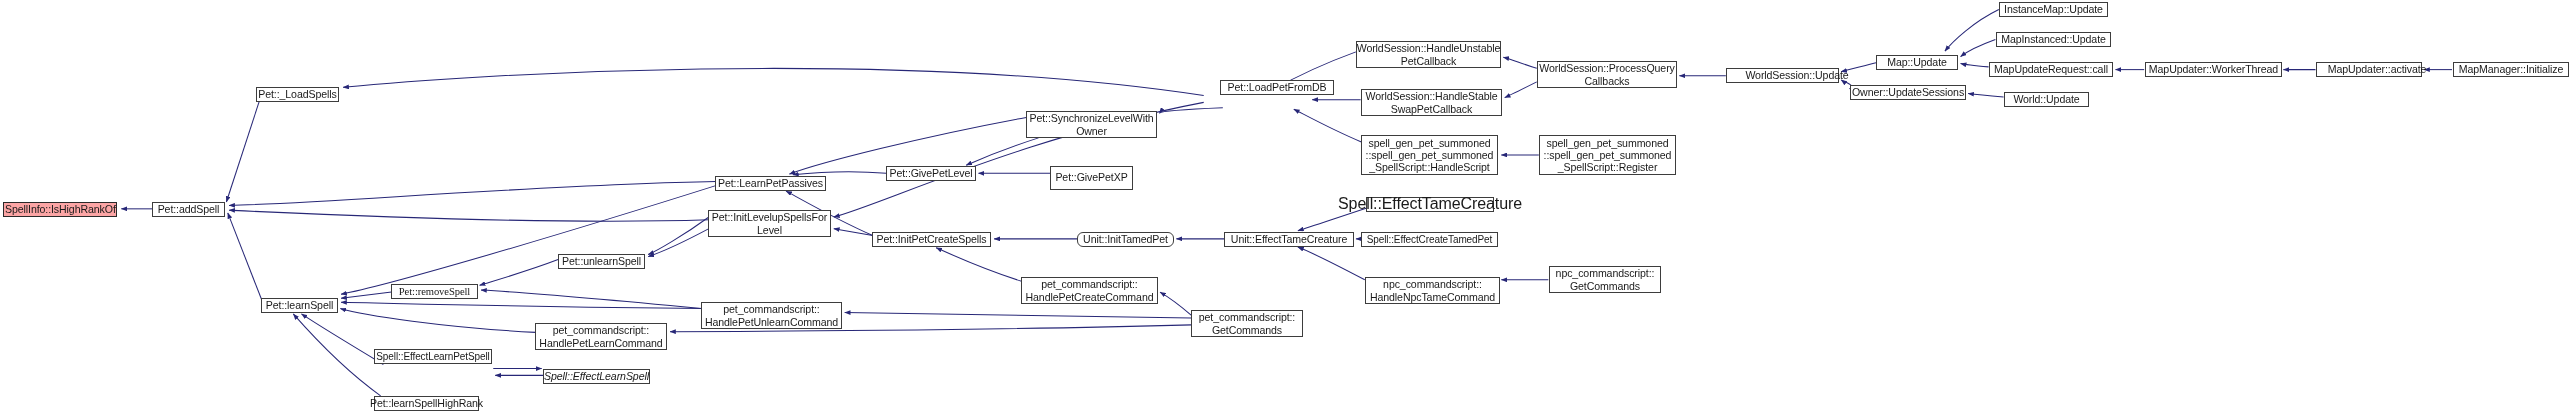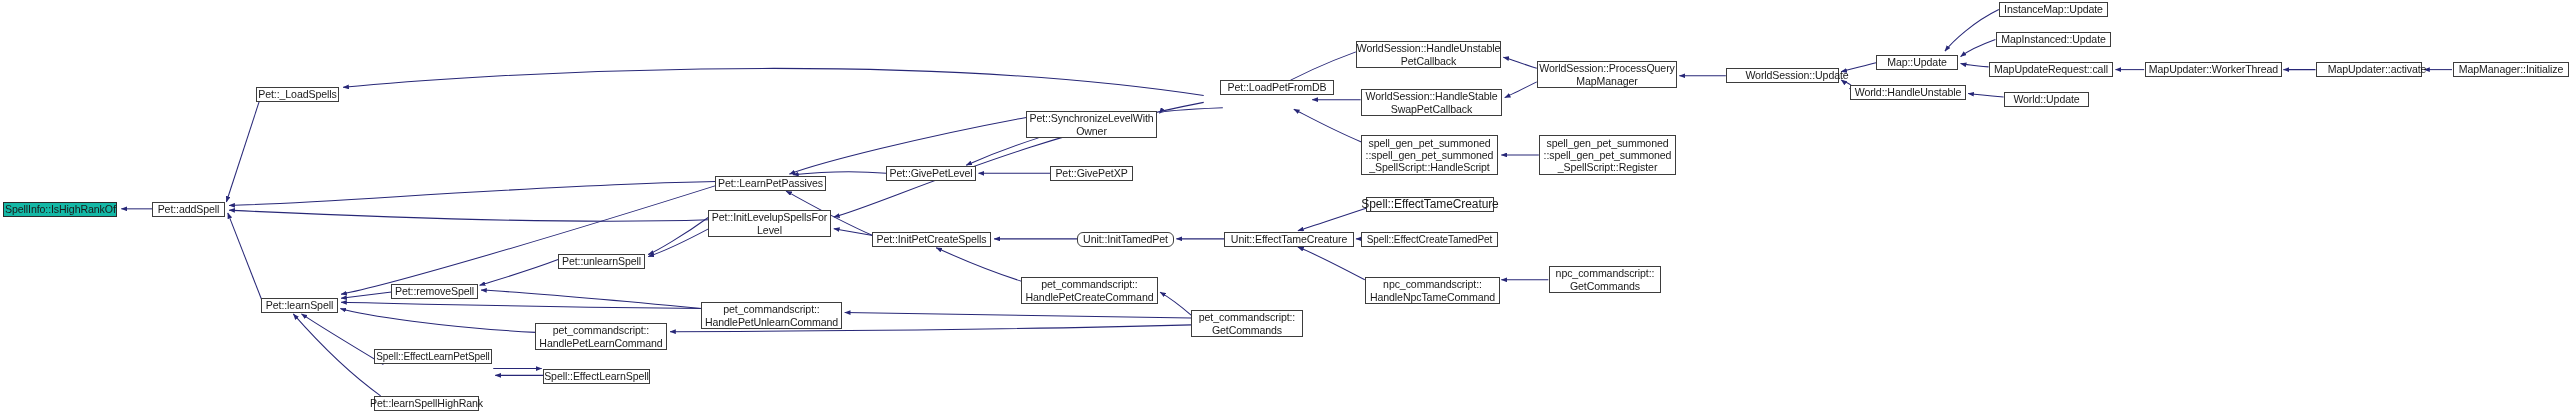--- a/index.html
+++ b/index.html
@@ -42,21 +42,21 @@
     display: flex;
     align-items: center;
     justify-content: center;
     text-align: center;
     white-space: pre-line;
     letter-spacing: -0.1px;
     padding: 0 2px;
     cursor: pointer;
   }
   .node.highlight {
-    background: #14b8a6;
+    background: #fca5a5;
     border-color: #2a2a2a;
     text-align: center;
   }
   .node.multiline {
     line-height: 1.16;
   }
 </style>
 </head>
 <body>
 
@@ -120,65 +120,65 @@
         <path d="M 3140,102 L 3098,102" fill="none" stroke="#272777" stroke-width="1.5" marker-end="url(#arrowhead)"></path>
         <path d="M 3391,102 L 3344,102" fill="none" stroke="#272777" stroke-width="1.5" marker-end="url(#arrowhead)"></path>
         <path d="M 3591,102 L 3550,102" fill="none" stroke="#272777" stroke-width="1.5" marker-end="url(#arrowhead)"></path>
       </g>
   </svg>
   <div id="node-layer">
       <div class="node highlight" style="left: 3.4px; top: 202px; width: 114px; height: 15px;">SpellInfo::IsHighRankOf</div>
       <div class="node" style="left: 152px; top: 202px; width: 73px; height: 15px;">Pet::addSpell</div>
       <div class="node" style="left: 256px; top: 87px; width: 83px; height: 15px;">Pet::_LoadSpells</div>
       <div class="node" style="left: 261px; top: 298px; width: 77px; height: 15px;">Pet::learnSpell</div>
-      <div class="node" style="left: 391px; top: 284px; width: 87px; height: 15px;">Pet::removeSpell</div>
+      <div class="node" style="left: 391px; top: 284px; width: 87px; height: 15px; font-family: Liberation Serif, serif;">Pet::removeSpell</div>
       <div class="node" style="left: 558px; top: 254px; width: 87px; height: 15px;">Pet::unlearnSpell</div>
       <div class="node" style="left: 715px; top: 176px; width: 111px; height: 15px;">Pet::LearnPetPassives</div>
       <div class="node multiline" style="left: 708px; top: 210px; width: 123px; height: 27px;">Pet::InitLevelupSpellsFor
 Level</div>
       <div class="node" style="left: 872px; top: 232px; width: 119px; height: 15px;">Pet::InitPetCreateSpells</div>
       <div class="node" style="left: 886px; top: 166px; width: 90px; height: 15px;">Pet::GivePetLevel</div>
-      <div class="node" style="left: 1050px; top: 166px; width: 83px; height: 15px;">Pet::GivePetXP</div>
+      <div class="node" style="left: 1050px; top: 166px; width: 83px; height: 24px;">Pet::GivePetXP</div>
       <div class="node multiline" style="left: 1026px; top: 111px; width: 131px; height: 27px;">Pet::SynchronizeLevelWith
 Owner</div>
       <div class="node" style="left: 1204px; top: 80px; width: 114px; height: 15px; margin-left: 16px;">Pet::LoadPetFromDB</div>
       <div class="node" style="left: 1077px; top: 232px; width: 97px; height: 15px; border-radius: 6px;">Unit::InitTamedPet</div>
       <div class="node" style="left: 1224px; top: 232px; width: 130px; height: 15px;">Unit::EffectTameCreature</div>
       <div class="node multiline" style="left: 1021px; top: 277px; width: 137px; height: 27px;">pet_commandscript::
 HandlePetCreateCommand</div>
-      <div class="node" style="left: 1366px; top: 197px; width: 128px; height: 15px; font-size: 12px;">Spell::EffectTameCreature</div>
+      <div class="node" style="left: 1366px; top: 197px; width: 128px; height: 15px; font-size: 16px;">Spell::EffectTameCreature</div>
       <div class="node" style="left: 1361px; top: 232px; width: 137px; height: 15px; font-size: 10px;">Spell::EffectCreateTamedPet</div>
       <div class="node multiline" style="left: 1365px; top: 277px; width: 135px; height: 27px;">npc_commandscript::
 HandleNpcTameCommand</div>
       <div class="node multiline" style="left: 1549px; top: 266px; width: 112px; height: 27px;">npc_commandscript::
 GetCommands</div>
       <div class="node multiline" style="left: 1191px; top: 310px; width: 112px; height: 27px;">pet_commandscript::
 GetCommands</div>
       <div class="node multiline" style="left: 701px; top: 302px; width: 141px; height: 27px;">pet_commandscript::
 HandlePetUnlearnCommand</div>
       <div class="node multiline" style="left: 535px; top: 323px; width: 132px; height: 27px;">pet_commandscript::
 HandlePetLearnCommand</div>
       <div class="node" style="left: 374px; top: 349px; width: 118px; height: 15px; font-size: 10px;">Spell::EffectLearnPetSpell</div>
-      <div class="node" style="left: 543px; top: 369px; width: 107px; height: 15px;">Spell::EffectLearnSpell</div>
+      <div class="node" style="left: 543px; top: 369px; width: 107px; height: 15px; font-style: italic;">Spell::EffectLearnSpell</div>
       <div class="node" style="left: 374px; top: 396px; width: 105px; height: 15px;">Pet::learnSpellHighRank</div>
       <div class="node multiline" style="left: 1356px; top: 41px; width: 145px; height: 27px;">WorldSession::HandleUnstable
 PetCallback</div>
       <div class="node multiline" style="left: 1361px; top: 89px; width: 141px; height: 27px;">WorldSession::HandleStable
 SwapPetCallback</div>
       <div class="node multiline" style="left: 1361px; top: 135px; width: 137px; height: 40px;">spell_gen_pet_summoned
 ::spell_gen_pet_summoned
 _SpellScript::HandleScript</div>
       <div class="node multiline" style="left: 1539px; top: 135px; width: 137px; height: 40px;">spell_gen_pet_summoned
 ::spell_gen_pet_summoned
 _SpellScript::Register</div>
       <div class="node multiline" style="left: 1537px; top: 61px; width: 140px; height: 27px;">WorldSession::ProcessQuery
-MapManager</div>
+Callbacks</div>
       <div class="node" style="left: 1726px; top: 68px; width: 113px; height: 15px; padding-left: 31px;">WorldSession::Update</div>
       <div class="node" style="left: 1876px; top: 55px; width: 82px; height: 15px;">Map::Update</div>
-      <div class="node" style="left: 1850px; top: 85px; width: 116px; height: 15px;">World::HandleUnstable</div>
+      <div class="node" style="left: 1850px; top: 85px; width: 116px; height: 15px;">Owner::UpdateSessions</div>
       <div class="node" style="left: 1999px; top: 2px; width: 109px; height: 15px;">InstanceMap::Update</div>
       <div class="node" style="left: 1996px; top: 32px; width: 115px; height: 15px;">MapInstanced::Update</div>
       <div class="node" style="left: 1989px; top: 62px; width: 124px; height: 15px;">MapUpdateRequest::call</div>
       <div class="node" style="left: 2004px; top: 92px; width: 85px; height: 15px;">World::Update</div>
       <div class="node" style="left: 2145px; top: 62px; width: 137px; height: 15px;">MapUpdater::WorkerThread</div>
       <div class="node" style="left: 2316px; top: 62px; width: 106px; height: 15px; padding-left: 18px;">MapUpdater::activate</div>
       <div class="node" style="left: 2453px; top: 62px; width: 116px; height: 15px;">MapManager::Initialize</div>
     </div>
 </div>
 

